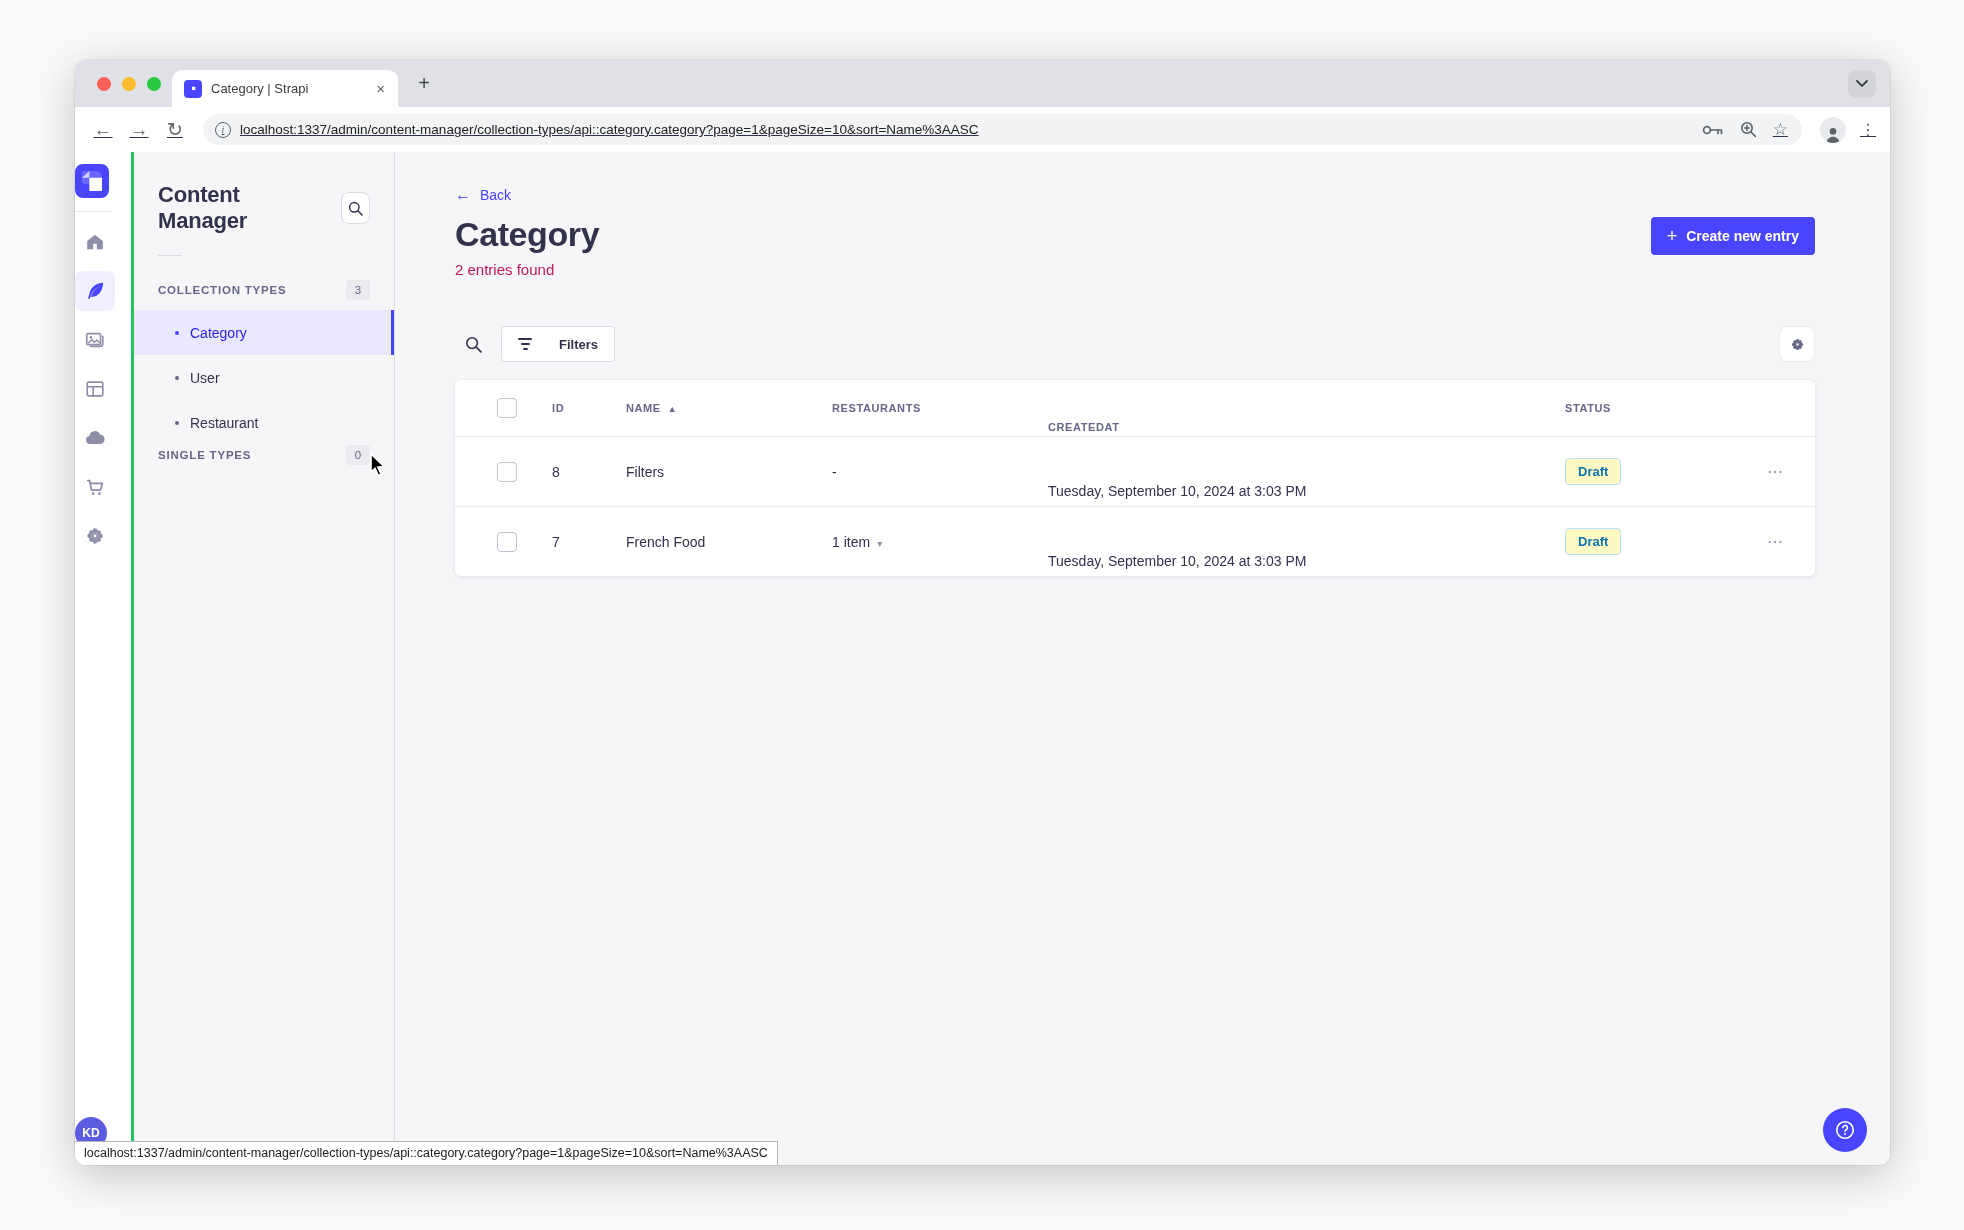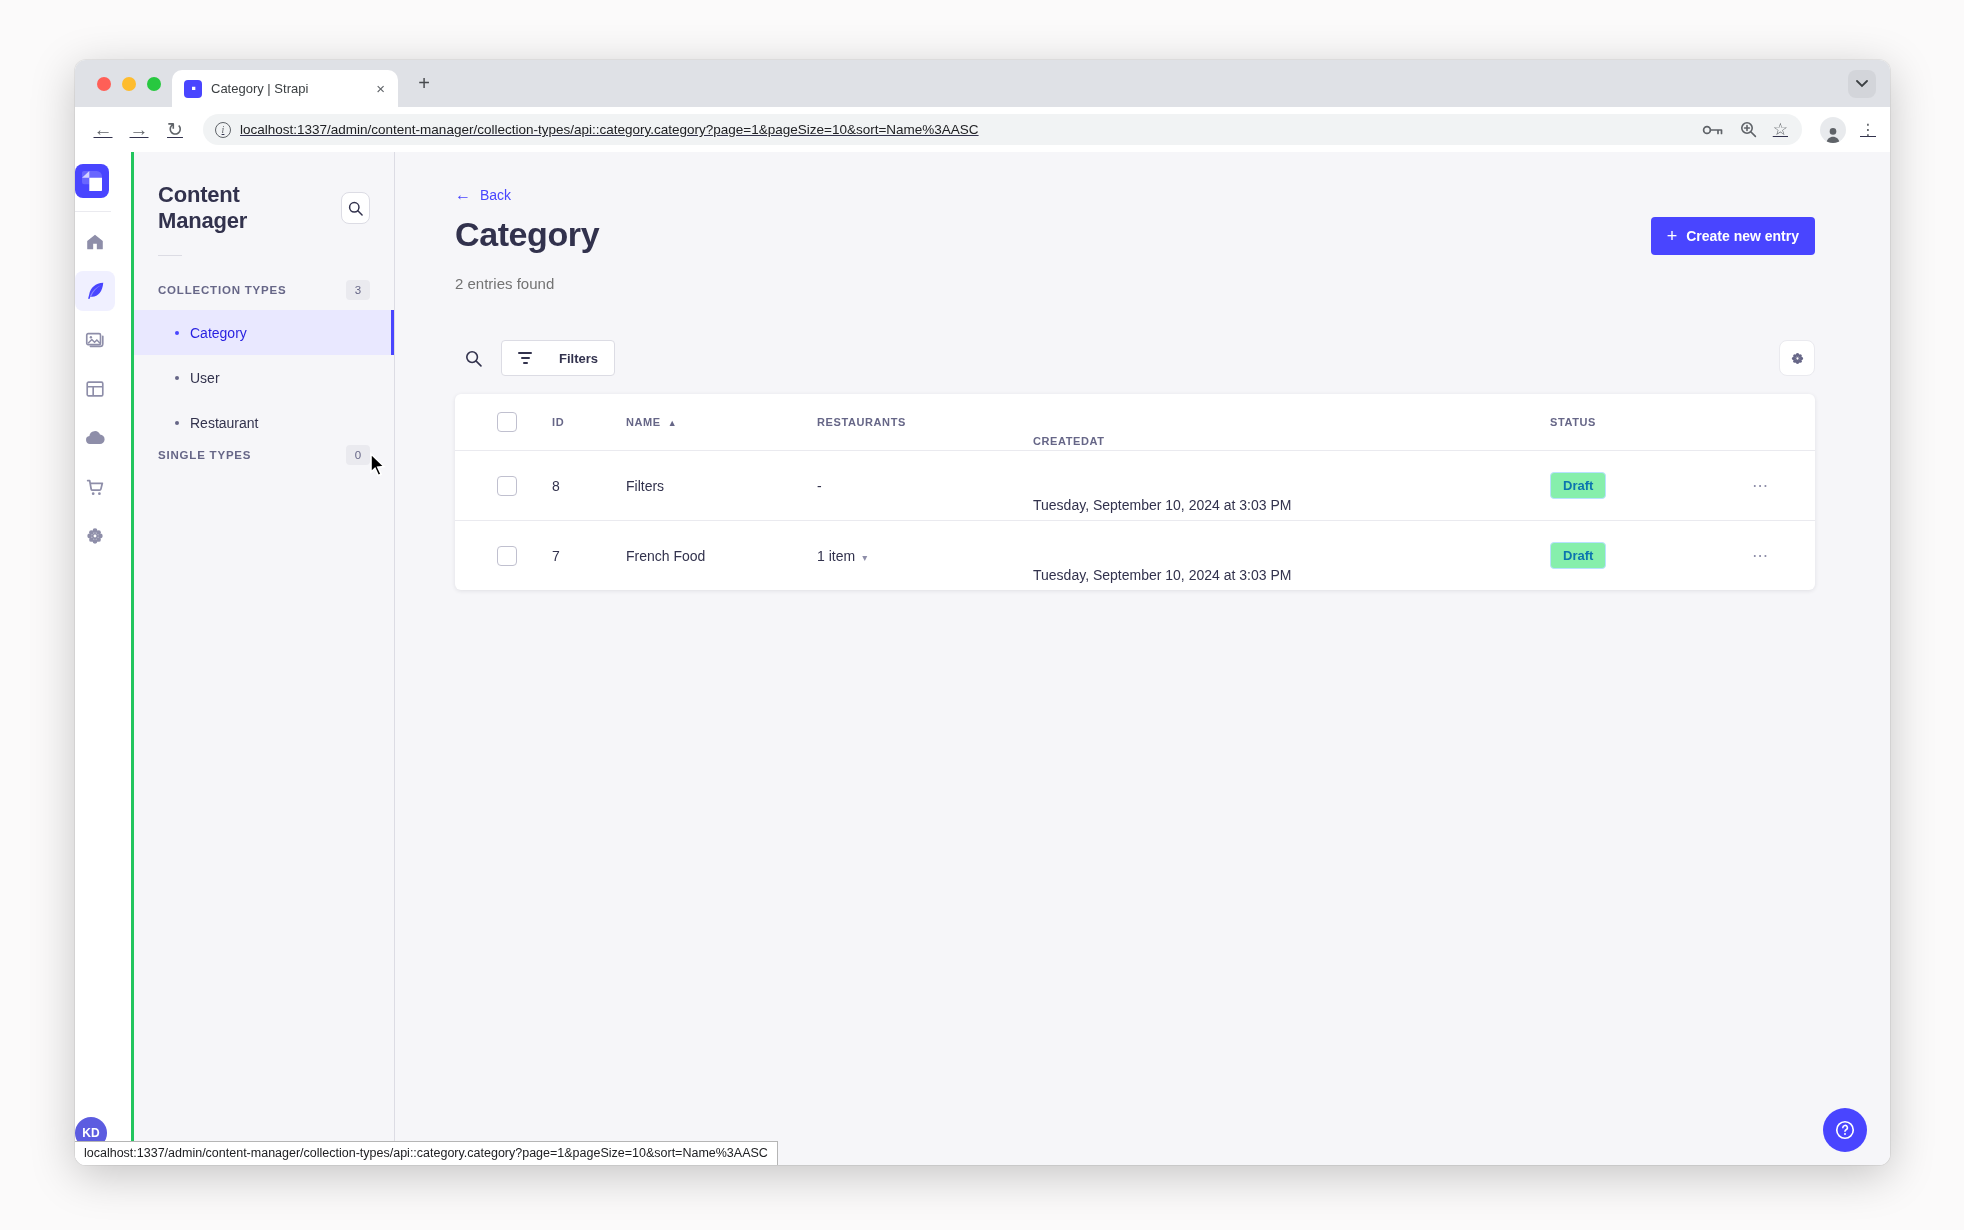--- a/index.html
+++ b/index.html
@@ -78,48 +78,48 @@
   .nav-item.active { background:#e9e8ff; color:#271fe0; font-weight:500; }
   .nav-item.active .bullet { background:#4945ff; }
   .nav-item.active::after { content:""; position:absolute; right:0; top:0; bottom:0; width:3px; background:#4945ff; }
   .single-types { }
   
   .main { flex:1; padding:34px 75px 0 60px; position:relative; }
   .back-row { display:inline-flex; align-items:center; gap:9px; color:#4945ff; font-size:14px; margin-bottom:12px; }
   .back-arrow { font-size:16px; line-height:1; }
   .title-row { display:flex; align-items:flex-start; justify-content:space-between; }
   .page-title { font-size:34px; font-weight:bold; color:#32324d; letter-spacing:-.4px; }
-  .subtitle { font-size:15px; color:#737373; margin-top:21px; }
+  .subtitle { font-size:15px; color:#be185d; margin-top:7px; }
   .btn-primary { background:#4945ff; color:#fff; border:none; border-radius:4px; height:38px;
     padding:0 16px; font-size:14px; font-weight:bold; display:flex; align-items:center; gap:9px;
     font-family:inherit; margin-top:2px; }
   .btn-primary .plus { font-size:18px; font-weight:normal; line-height:1; }
   .filters-row { margin-top:48px; display:flex; align-items:center; gap:10px; }
   .icon-btn { width:36px; height:36px; border-radius:8px; display:flex; align-items:center; justify-content:center; }
   .icon-btn.bordered { background:#fff; border:1px solid #eaeaef; }
   .btn-filters { background:#fff; border:1px solid #dcdce4; border-radius:4px; height:36px;
     padding:0 16px; display:flex; align-items:center; gap:27px; font-size:13px; font-weight:bold;
     color:#32324d; font-family:inherit; }
   .filter-ic { display:flex; flex-direction:column; gap:3px; align-items:center; }
   .filter-ic span { height:2px; background:#32324d; border-radius:1px; display:block; }
   .gear-right { margin-left:auto; }
   
   .table-card { margin-top:18px; background:#fff; border-radius:6px;
     box-shadow:0 1px 4px rgba(33,33,52,.1); }
   .trow { display:flex; align-items:center; padding:0 24px 0 42px; }
   .thead { height:56px; }
   .tbody-row { height:70px; border-top:1px solid #eaeaef; }
-  .c-check { width:55px; } .c-id { width:74px; } .c-name { width:191px; }
+  .c-check { width:55px; } .c-id { width:74px; } .c-name { width:206px; }
   .c-rest { width:216px; } .c-date { width:517px;margin-top:38px; } .c-status { width:202px; }
   .c-actions { flex:1; display:flex; justify-content:flex-start; }
   .th { font-size:11px; font-weight:bold; color:#666687; letter-spacing:.6px; }
   .th .sort { font-size:9px; margin-left:7px; color:#666687; }
   .cell { font-size:14px; color:#32324d; }
   .checkbox { width:20px; height:20px; border:1px solid #c0c0cf; border-radius:4px; background:#fff; }
-  .badge-draft { display:inline-block; background:#86efac; border:1px solid #b8e1ff; color:#0c75af;
+  .badge-draft { display:inline-block; background:#fef9c3; border:1px solid #b8e1ff; color:#0c75af;
     font-size:13px; font-weight:bold; border-radius:4px; padding:5px 12px;text-align:right; }
   .row-dots { color:#8e8ea9; font-size:16px; letter-spacing:1px; }
   .rest-caret { font-size:10px; color:#8e8ea9; margin-left:7px; }
   
   .help-fab { position:absolute; right:23px; bottom:13px; width:44px; height:44px; border-radius:50%;
     background:#4945ff; display:flex; align-items:center; justify-content:center; }
   .status-tip { position:absolute; left:0; bottom:0; background:#fff; border:1px solid #b5b5b5;
     border-left:none; border-bottom:none; font-size:12.5px; color:#202124; padding:4px 9px 5px;
     white-space:nowrap; }
   .cursor-arrow { position:absolute; left:233px; top:300px; z-index:50; pointer-events:none; }

